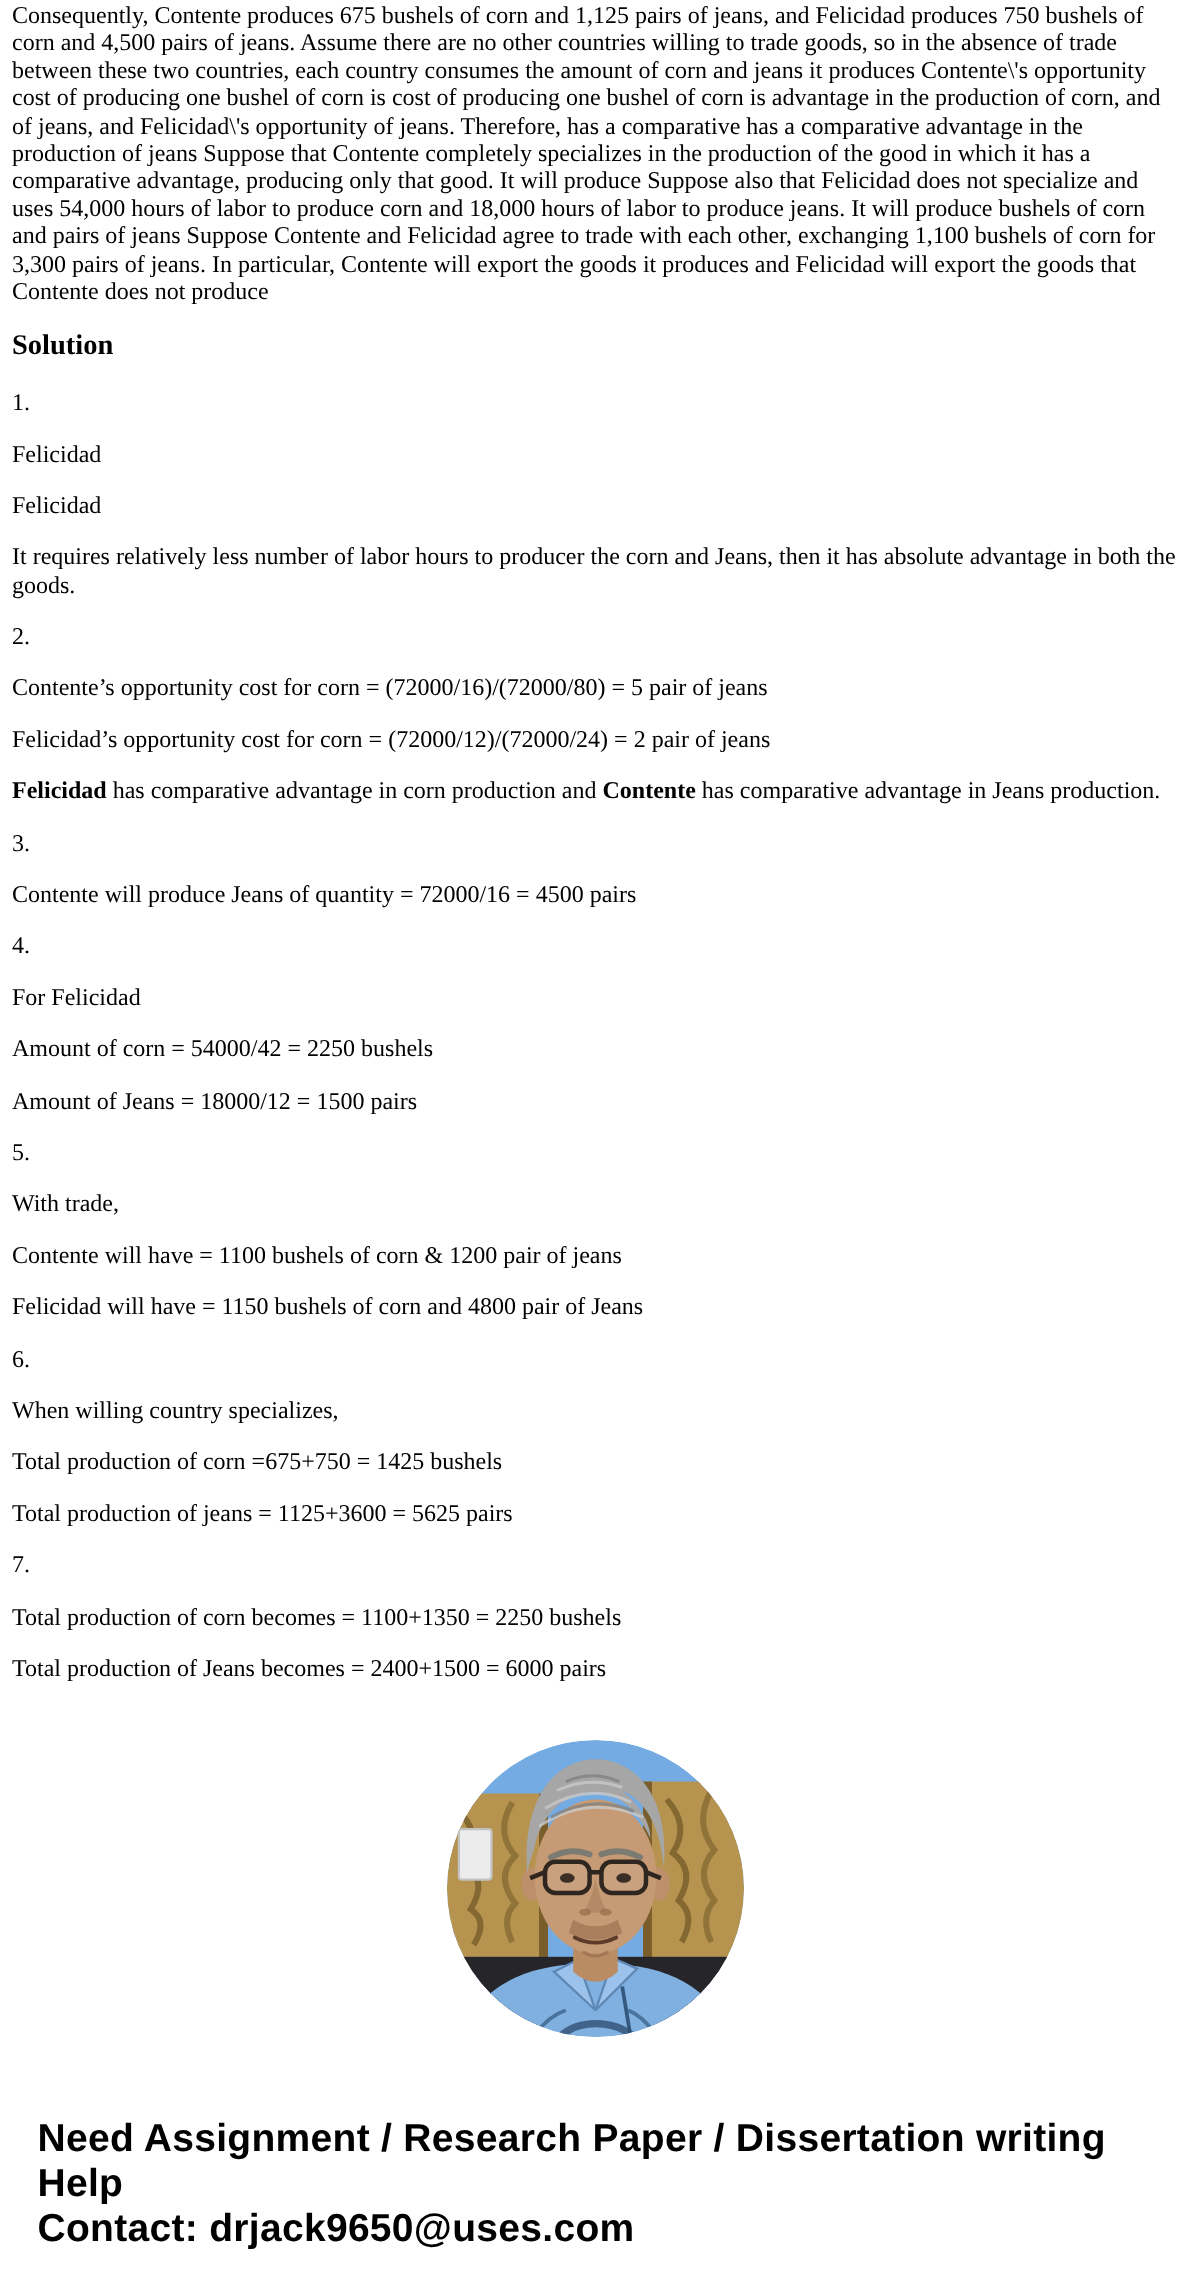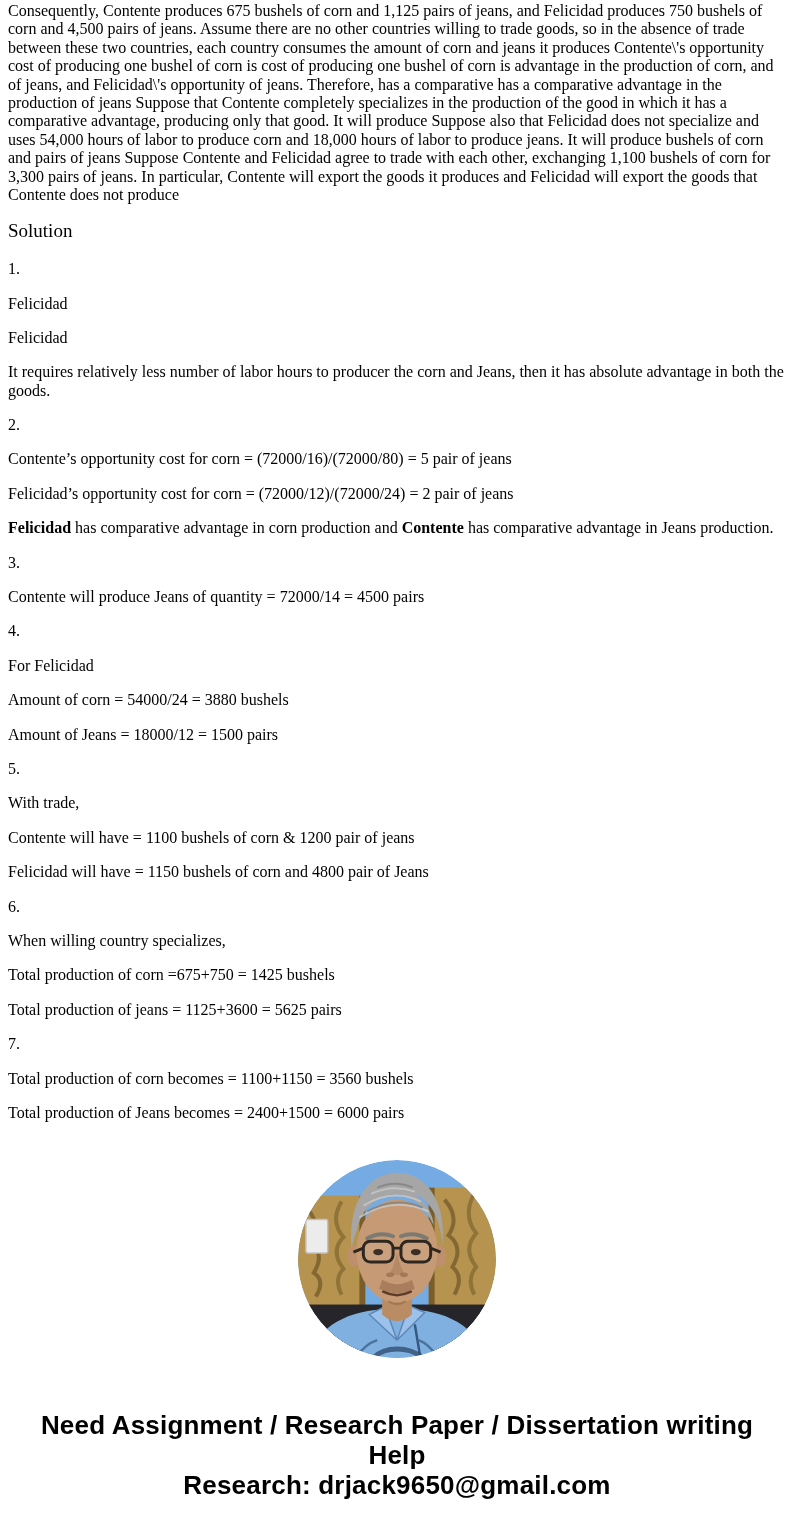--- a/index.html
+++ b/index.html
@@ -15,36 +15,36 @@
   }
   p {
     margin: 16px 0;
   }
   .intro {
     margin-top: 2px;
   }
   h3.solution-heading {
     font-family: "Liberation Serif", serif;
     font-size: 19px;
-    font-weight: normal;
+    font-weight: bold;
     margin: 16px 0 18px 0;
   }
   .bold-seg { font-weight: bold; }
   .avatar-wrap {
     width: 198px;
     height: 198px;
     margin: 38px auto 0 auto;
     border-radius: 50%;
     overflow: hidden;
   }
   .avatar-wrap svg { display: block; }
   .footer-banner {
     margin: 52px auto 25px auto;
     max-width: 744px;
-    text-align: center;
+    text-align: left;
     font-family: "Liberation Sans", sans-serif;
     font-weight: bold;
     font-size: 26px;
     line-height: 30px;
     letter-spacing: 0.2px;
   }
 </style>
 </head>
 <body>
 
@@ -58,35 +58,35 @@
 <p>It requires relatively less number of labor hours to producer the corn and Jeans, then it has absolute advantage in both the goods.</p>
 <p>2.</p>
 <p>Contente’s opportunity cost for corn = (72000/16)/(72000/80) = 5 pair of jeans</p>
 <p>Felicidad’s opportunity cost for corn = (72000/12)/(72000/24) = 2 pair of jeans</p>
 
 <p>
   <span class="bold-seg">Felicidad</span><span> has comparative advantage in corn production and </span><span class="bold-seg">Contente</span><span> has comparative advantage in Jeans production.</span>
 </p>
 
 <p>3.</p>
-<p>Contente will produce Jeans of quantity = 72000/14 = 4500 pairs</p>
+<p>Contente will produce Jeans of quantity = 72000/16 = 4500 pairs</p>
 <p>4.</p>
 <p>For Felicidad</p>
-<p>Amount of corn = 54000/24 = 3880 bushels</p>
+<p>Amount of corn = 54000/42 = 2250 bushels</p>
 <p>Amount of Jeans = 18000/12 = 1500 pairs</p>
 <p>5.</p>
 <p>With trade,</p>
 <p>Contente will have = 1100 bushels of corn &amp; 1200 pair of jeans</p>
 <p>Felicidad will have = 1150 bushels of corn and 4800 pair of Jeans</p>
 <p>6.</p>
 <p>When willing country specializes,</p>
 <p>Total production of corn =675+750 = 1425 bushels</p>
 <p>Total production of jeans = 1125+3600 = 5625 pairs</p>
 <p>7.</p>
-<p>Total production of corn becomes = 1100+1150 = 3560 bushels</p>
+<p>Total production of corn becomes = 1100+1350 = 2250 bushels</p>
 <p>Total production of Jeans becomes = 2400+1500 = 6000 pairs</p>
 
 <div class="avatar-wrap">
   <svg width="198" height="198" viewBox="0 0 200 200" xmlns="http://www.w3.org/2000/svg">
     <defs>
       <clipPath id="avclip">
           <circle cx="100" cy="100" r="100"></circle>
         </clipPath>
     </defs>
     <g clip-path="url(#avclip)">
@@ -136,14 +136,14 @@
         <path d="M85,121 q15,9 30,0 l3,9 q-18,9 -36,0 Z" fill="#7d553c" opacity="0.4"></path>
         <path d="M86,133 q14,7 28,0" stroke="#5e3a29" stroke-width="2.5" fill="none" stroke-linecap="round"></path>
         <path d="M92,143 q8,5 16,0" stroke="#8a5f40" stroke-width="2" fill="none" opacity="0.5" stroke-linecap="round"></path>
       </g>
     </g>
   </svg>
 </div>
 
 <div class="footer-banner">
   <div>Need Assignment / Research Paper / Dissertation writing Help</div>
-  <div>Research: drjack9650@gmail.com</div>
+  <div>Contact: drjack9650@uses.com</div>
 </div>
 
 </body></html>

